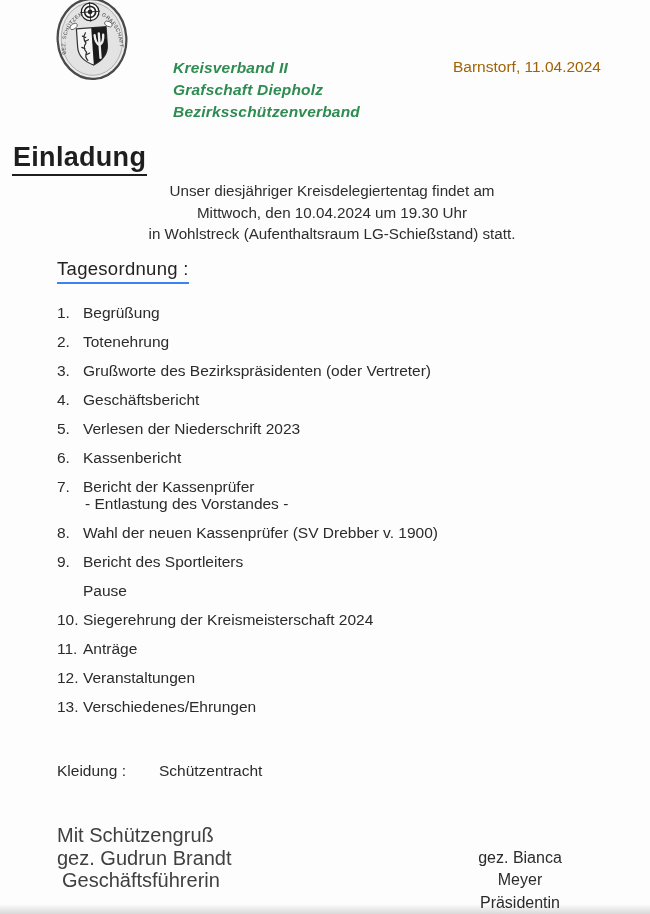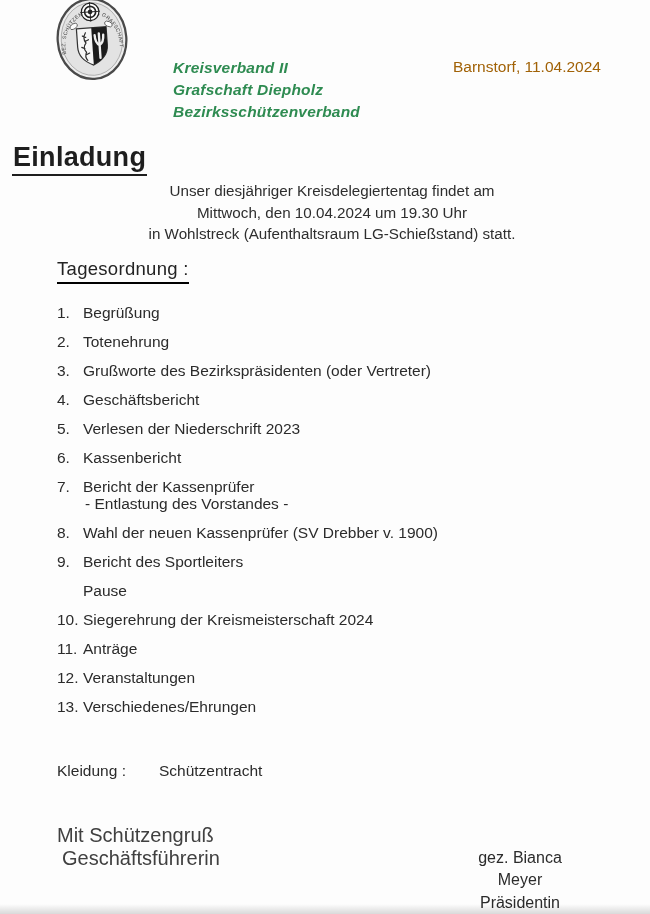--- a/index.html
+++ b/index.html
@@ -74,21 +74,21 @@
 
   
   .agenda-heading-wrap {
     left: 57px;
     top: 258px;
   }
   .agenda-heading {
     display: inline-block;
     font-size: 18.5px;
     color: #232323;
-    border-bottom: 2px solid #000000;
+    border-bottom: 2px solid #3b82f6;
     padding-bottom: 2px;
     letter-spacing: 0.3px;
   }
   .agenda {
     left: 57px;
     top: 305px;
     width: 540px;
   }
   .agenda-row {
     display: flex;
@@ -253,20 +253,21 @@
     <span class="txt"><span>Verschiedenes/Ehrungen</span></span>
   </div>
 </div>
 
 <div class="abs dress">
   <span>Kleidung :</span><span class="value">Schützentracht</span>
 </div>
 
 <div class="abs closing-left">
   <div>Mit Schützengruß</div>
+  <div>gez. Gudrun Brandt</div>
   <div class="role">Geschäftsführerin</div>
 </div>
 
 <div class="abs closing-right">
   <div>gez. Bianca Meyer</div>
   <div>Präsidentin</div>
 </div>
 
 <div class="abs scan-edge-bottom"></div>
 

